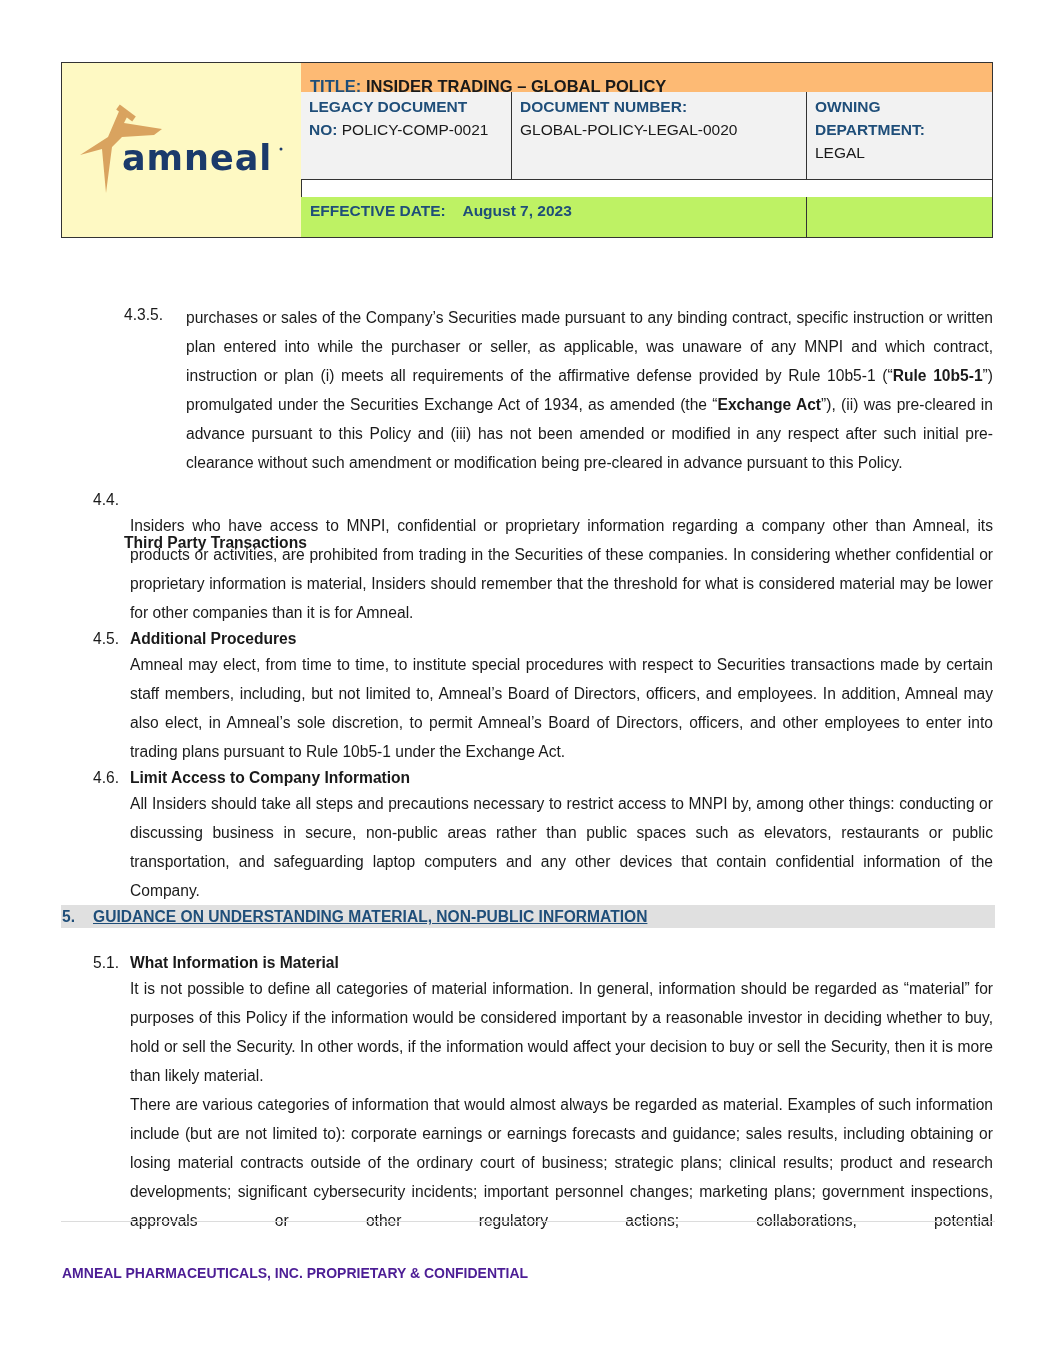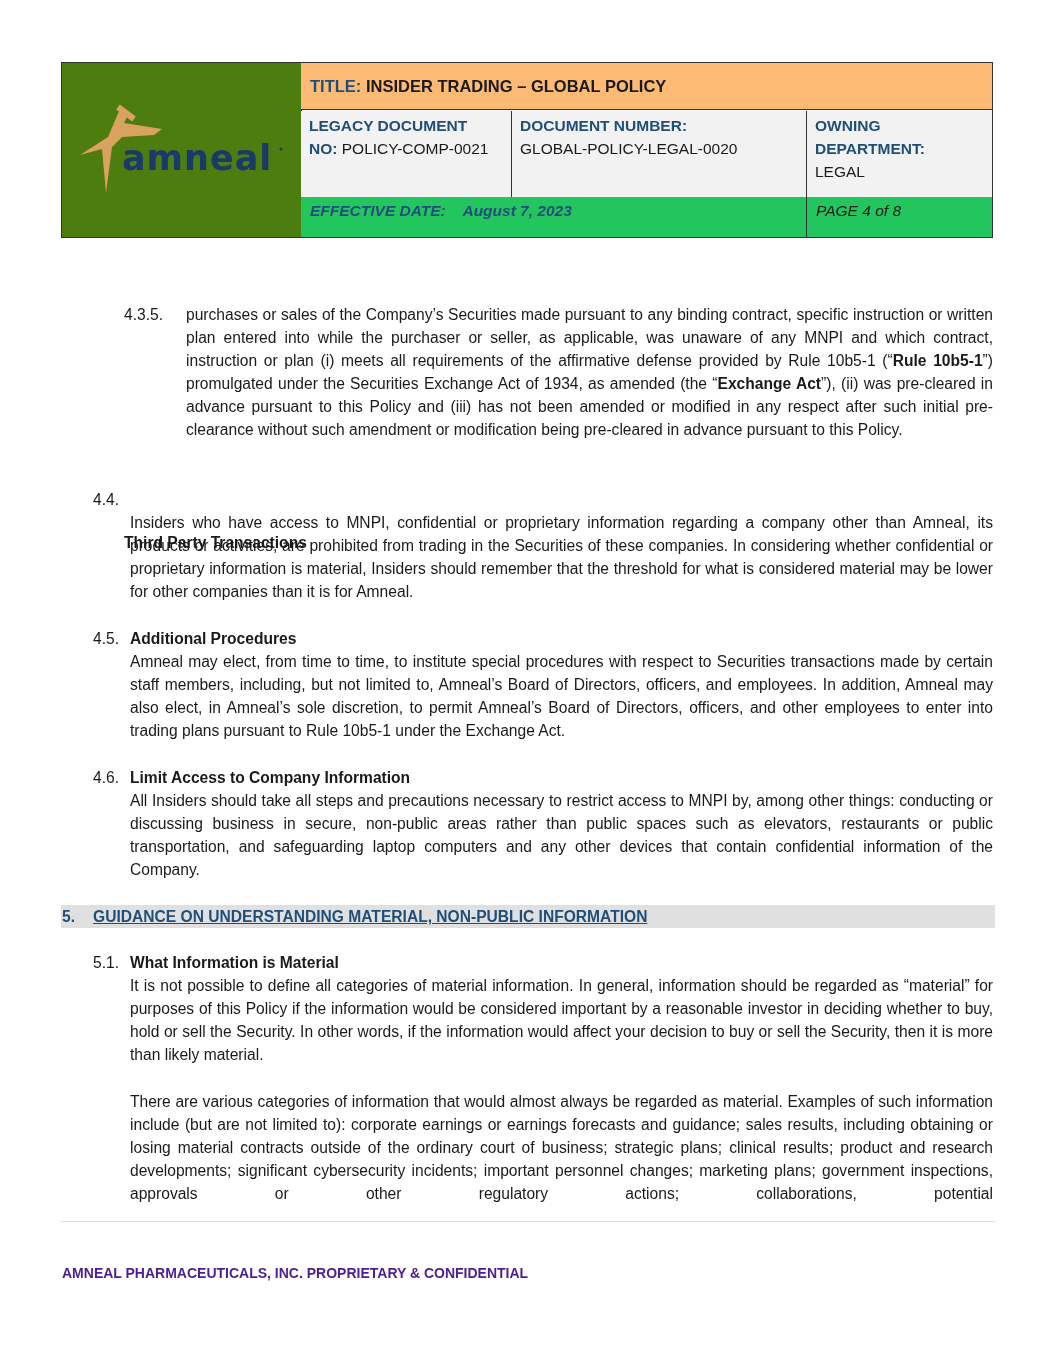--- a/index.html
+++ b/index.html
@@ -6,44 +6,44 @@
     body {
       width: 1055px; height: 1365px; position: relative; overflow: hidden;
       font-family: "Liberation Sans", sans-serif; color: #1a1a1a;
     }
     .hdr {
       position: absolute; left: 61px; top: 62px; width: 932px; height: 176px;
       border: 1px solid #333; box-sizing: border-box;
     }
     .hdr .logo-cell {
       position: absolute; left: 0; top: 0; width: 239px; height: 174px;
-      border-right: 1px solid #333; background: #4d7c0f;
+      border-right: 1px solid #333; background: #fef9c3;
     }
     .hdr .title-row {
       position: absolute; left: 239px; top: 0; right: 0; height: 47px;
       border-bottom: 1px solid #333; background: #fdba74;
       font-size: 16.5px; font-weight: bold; padding: 14px 0 0 9px; box-sizing: border-box;
     }
     .blue { color: #1f4e79; }
     .hdr .meta-row {
-      position: absolute; left: 239px; top: 48px; right: 0; height: 87px;
+      position: absolute; left: 239px; top: 29px; right: 0; height: 87px;
       border-bottom: 1px solid #333; background: #f2f2f2;
     }
     .hdr .cell { position: absolute; top: 0; bottom: 0; font-size: 15.5px; line-height: 23px; padding: 3px 8px; box-sizing: border-box; }
     .hdr .c1 { left: 0; width: 211px; border-right: 1px solid #333; }
     .hdr .c2 { left: 211px; width: 295px; border-right: 1px solid #333; }
     .hdr .c3 { left: 506px; right: 0; }
     .lbl { color: #1f4e79; font-weight: bold; }
     .hdr .date-row {
-      position: absolute; left: 239px; top: 134px; right: 0; bottom: 0; background: #22c55e; font-style: italic;
+      position: absolute; left: 239px; top: 134px; right: 0; bottom: 0; background: #bef264;
     }
     .hdr .date-row .d1 { position: absolute; left: 0; width: 506px; top: 0; bottom: 0; border-right: 1px solid #333; font-size: 15.5px; padding: 5px 9px; box-sizing: border-box; }
     .hdr .date-row .d2 { position: absolute; left: 506px; right: 0; top: 0; bottom: 0; font-size: 15.5px; padding: 5px 9px; box-sizing: border-box; }
 
-    .body-text { position: absolute; font-size: 15.6px; line-height: 23px; text-align: justify; }
+    .body-text { position: absolute; font-size: 15.6px; line-height: 29px; text-align: justify; }
     .body-text b { font-weight: bold; }
     .num { position: absolute; font-size: 15.6px; line-height: 23px; }
     .head { position: absolute; font-size: 15.6px; line-height: 23px; font-weight: bold; }
 
     .section-bar {
       position: absolute; left: 61px; top: 905px; width: 934px; height: 23px;
       background: #e0e0e0; color: #1f4e79; font-weight: bold; font-size: 15.6px; line-height: 23px;
     }
     .section-bar .snum { position: absolute; left: 1px; }
     .section-bar .stitle { position: absolute; left: 32px; text-decoration: underline; }
@@ -81,21 +81,20 @@
       <div class="lbl">OWNING</div>
       <div class="lbl">DEPARTMENT:</div>
       <div>LEGAL</div>
     </div>
   </div>
   <div class="date-row">
     <div class="d1 lbl">
       <span>EFFECTIVE DATE:</span>&nbsp;&nbsp;&nbsp;
       <span>August 7, 2023</span>
     </div>
-    <div class="d2">PAGE 4 of 8</div>
   </div>
 </div>
 
 <div class="num" style="left:124px; top:303px;">4.3.5.</div>
 <div class="body-text" style="left:186px; top:303px; width:807px;"><span>purchases or sales of the Company’s Securities made pursuant to any binding contract, specific instruction or written plan entered into while the purchaser or seller, as applicable, was unaware of any  MNPI and which contract, instruction or plan (i) meets all requirements of the affirmative defense provided by Rule 10b5-1 (“</span><b>Rule 10b5-1</b><span>”) promulgated under the Securities Exchange Act of 1934, as amended (the “</span><b>Exchange Act</b><span>”), (ii) was pre-cleared in advance pursuant to this Policy and (iii) has not been amended or modified in any respect after such initial pre-clearance without such amendment or modification being pre-cleared in advance pursuant to this Policy.</span></div>
 
 <div class="num" style="left:93px; top:488px;">4.4.</div>
 <div class="head" style="left:124px; top:488px;margin-top:43px;">Third Party Transactions</div>
 <div class="body-text" style="left:130px; top:511px; width:863px;">Insiders who have access to MNPI, confidential or proprietary information regarding a company other than Amneal, its products or activities, are prohibited from trading in the Securities of these companies. In considering whether confidential or proprietary information is material, Insiders should remember that the threshold for what is considered material may be lower for other companies than it is for Amneal.</div>
 

